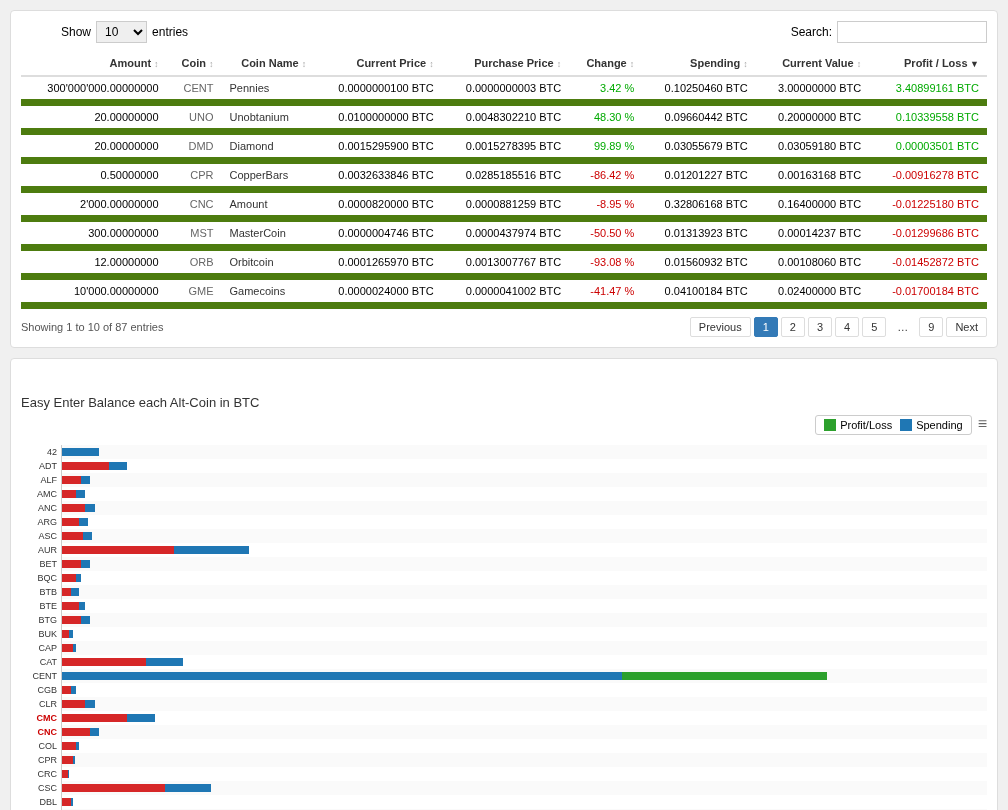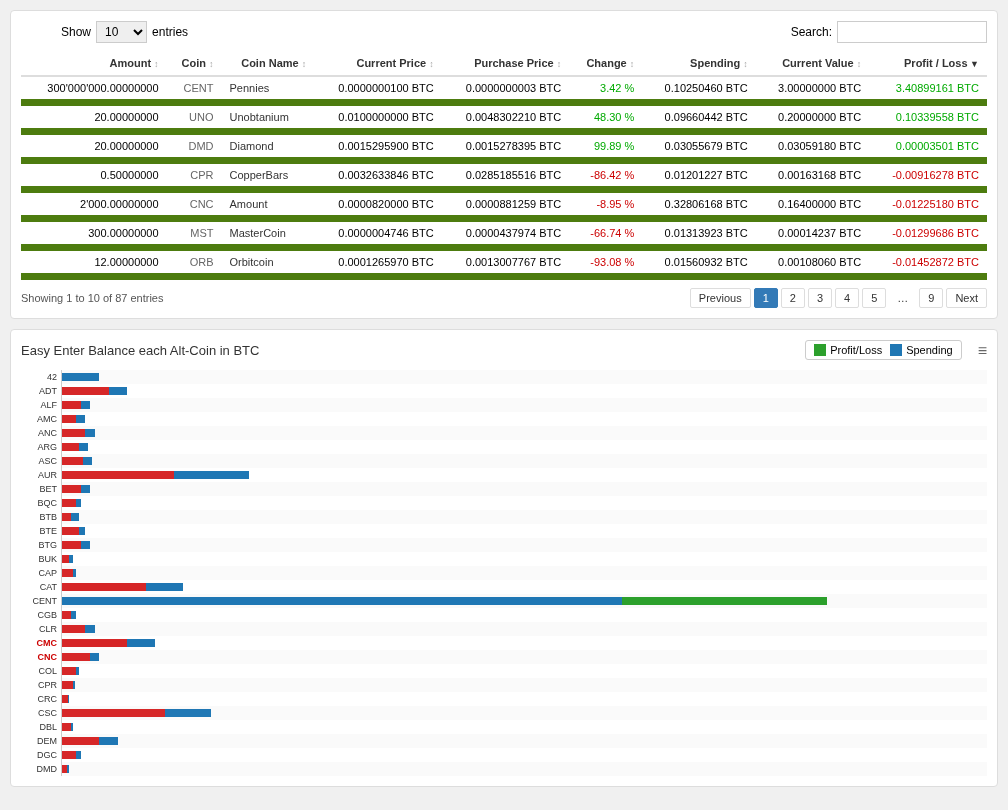--- a/index.html
+++ b/index.html
@@ -142,35 +142,46 @@
     <td>0.32806168 BTC</td>
     <td>0.16400000 BTC</td>
     <td style="color:#cc0000">-0.01225180 BTC</td>
   </tr>
         <tr>
     <td>300.00000000</td>
     <td class="coin-abbr">MST</td>
     <td class="coin-name">MasterCoin</td>
     <td>0.0000004746 BTC</td>
     <td>0.0000437974 BTC</td>
-    <td style="color:#cc0000">-66.74 %</td>
+    <td style="color:#cc0000">-50.50 %</td>
     <td>0.01313923 BTC</td>
     <td>0.00014237 BTC</td>
     <td style="color:#cc0000">-0.01299686 BTC</td>
   </tr>
         <tr>
     <td>12.00000000</td>
     <td class="coin-abbr">ORB</td>
     <td class="coin-name">Orbitcoin</td>
     <td>0.0001265970 BTC</td>
     <td>0.0013007767 BTC</td>
     <td style="color:#cc0000">-93.08 %</td>
     <td>0.01560932 BTC</td>
     <td>0.00108060 BTC</td>
     <td style="color:#cc0000">-0.01452872 BTC</td>
+  </tr>
+        <tr>
+    <td>10'000.00000000</td>
+    <td class="coin-abbr">GME</td>
+    <td class="coin-name">Gamecoins</td>
+    <td>0.0000024000 BTC</td>
+    <td>0.0000041002 BTC</td>
+    <td style="color:#cc0000">-41.47 %</td>
+    <td>0.04100184 BTC</td>
+    <td>0.02400000 BTC</td>
+    <td style="color:#cc0000">-0.01700184 BTC</td>
   </tr>
       </tbody>
   </table>
 
   <div class="table-footer">
     <span>Showing 1 to 10 of 87 entries</span>
     <div class="pagination">
       <button>Previous</button>
       <button class="active">1</button>
       <button>2</button>
@@ -180,21 +191,21 @@
       <span class="dots">…</span>
       <button>9</button>
       <button>Next</button>
     </div>
   </div>
 </div>
 
 <div class="panel">
   <div class="chart-header">
     <span class="chart-title">Easy Enter Balance each Alt-Coin in BTC</span>
-    <div style="display:flex;align-items:flex-end;gap:16px;">
+    <div style="display:flex;align-items:flex-start;gap:6px;margin-top:46px;">
       <div style="display:flex;align-items:center;border:1px solid #ccc;padding:3px 8px;border-radius:3px;gap:8px;">
         <div class="legend-item">
           <span class="legend-dot green"></span>
           <span>Profit/Loss</span>
         </div>
         <div class="legend-item">
           <span class="legend-dot blue"></span>
           <span>Spending</span>
         </div>
       </div>

